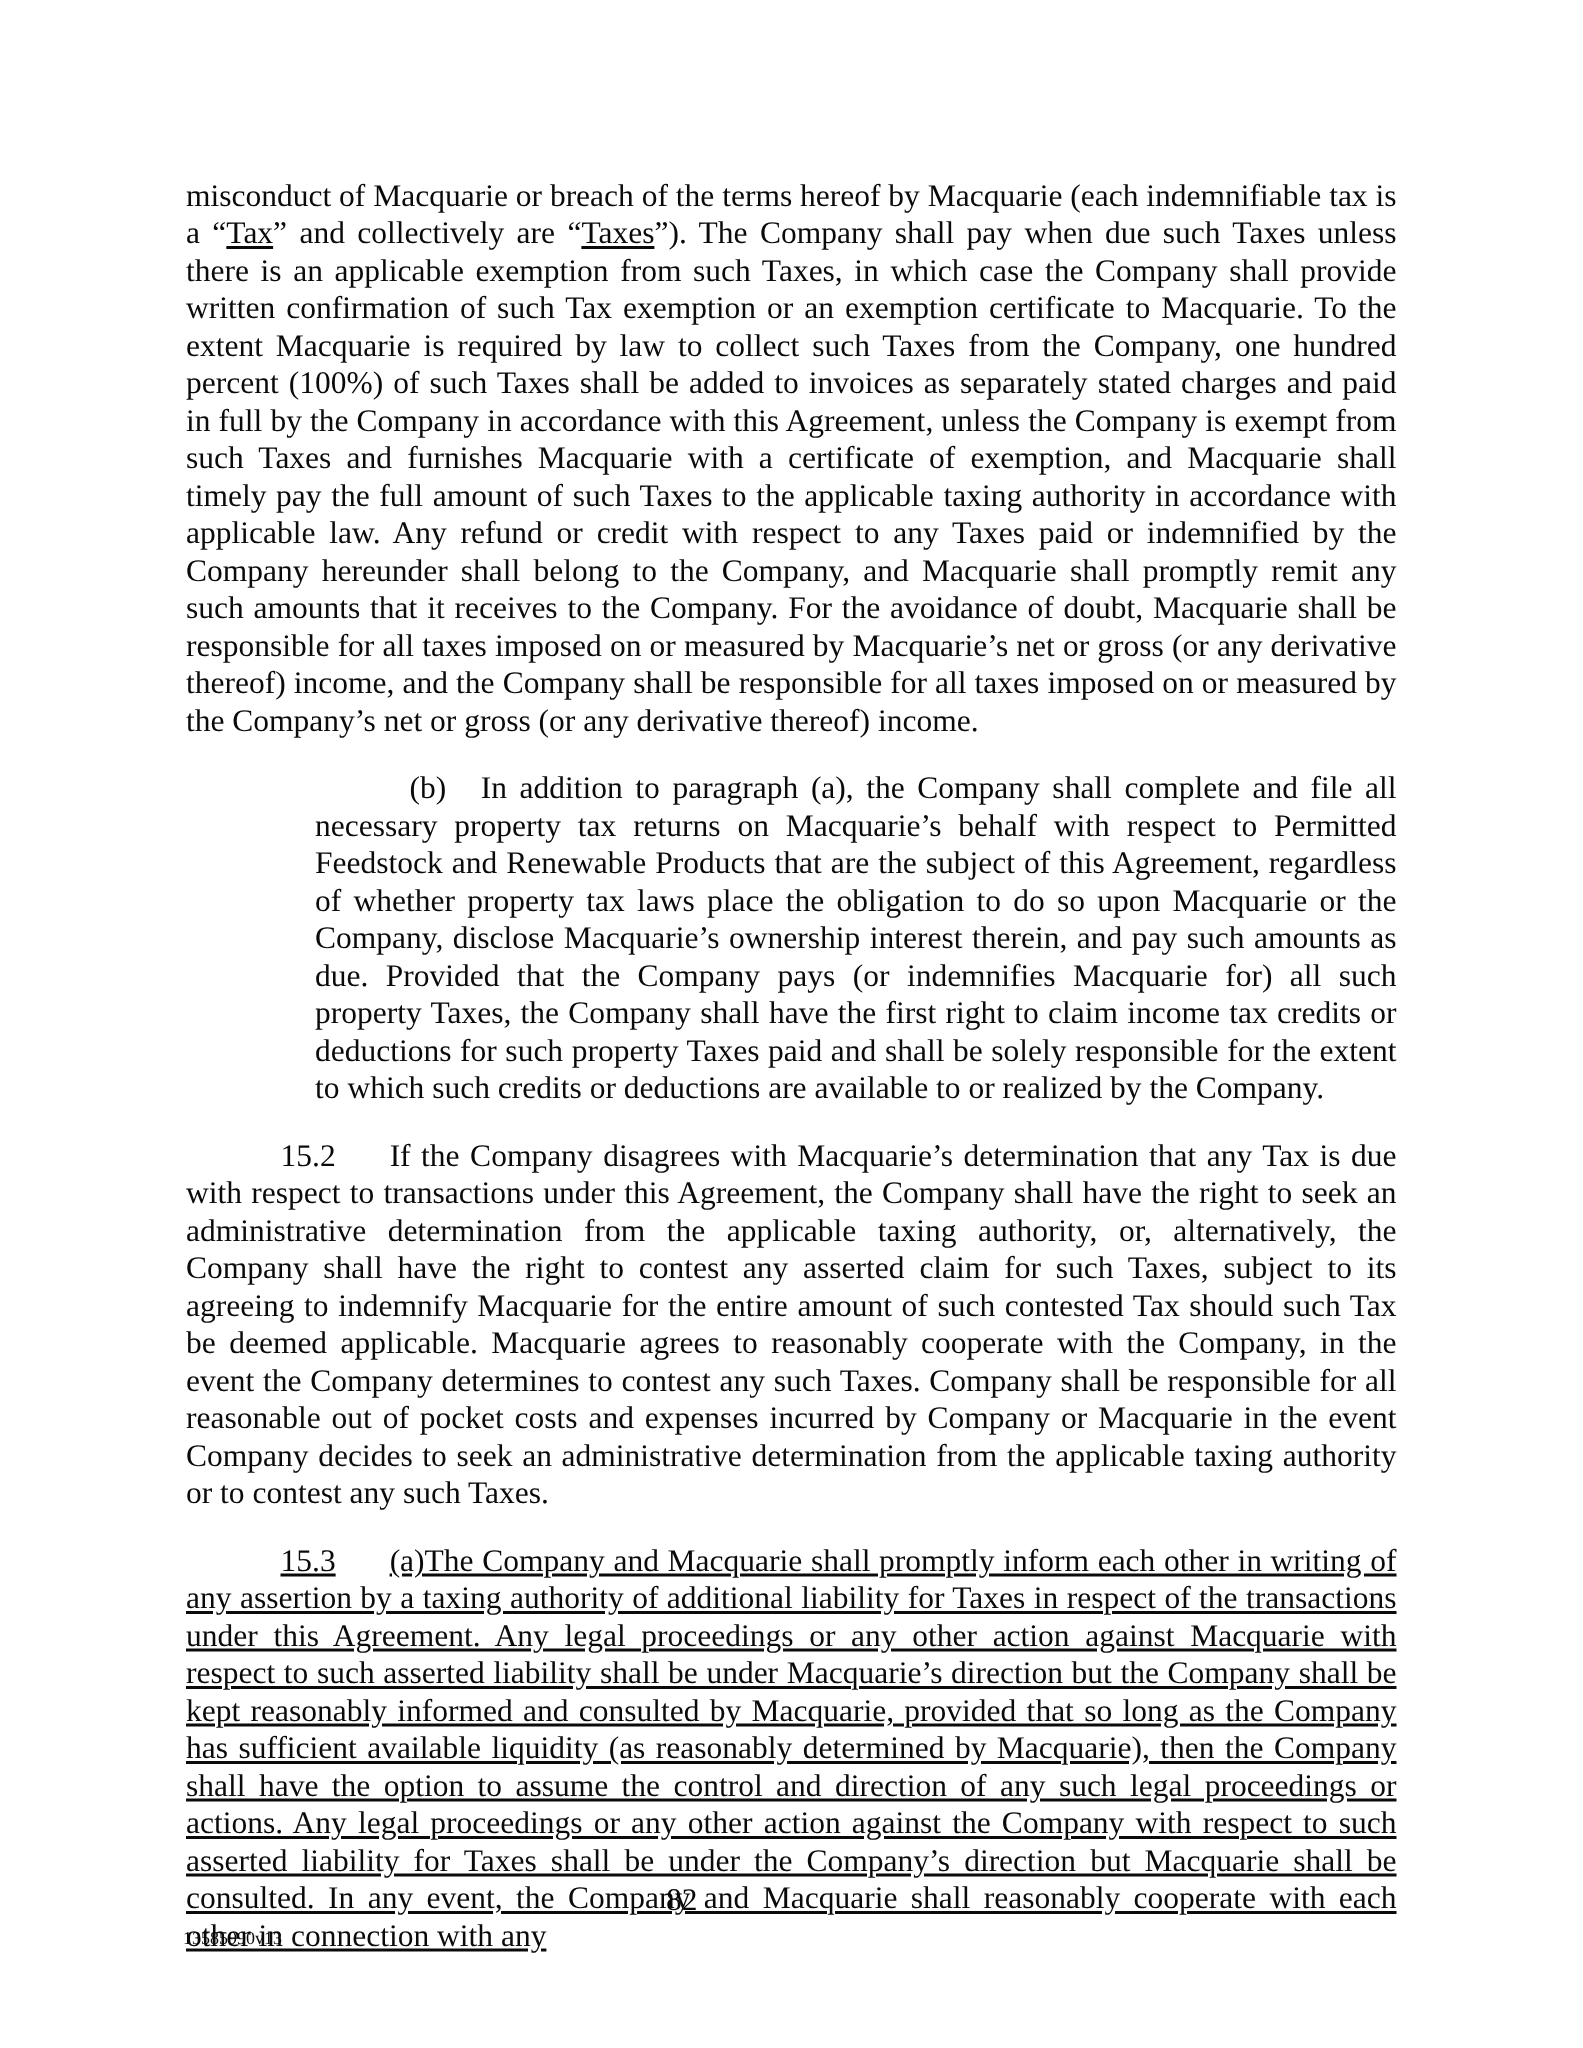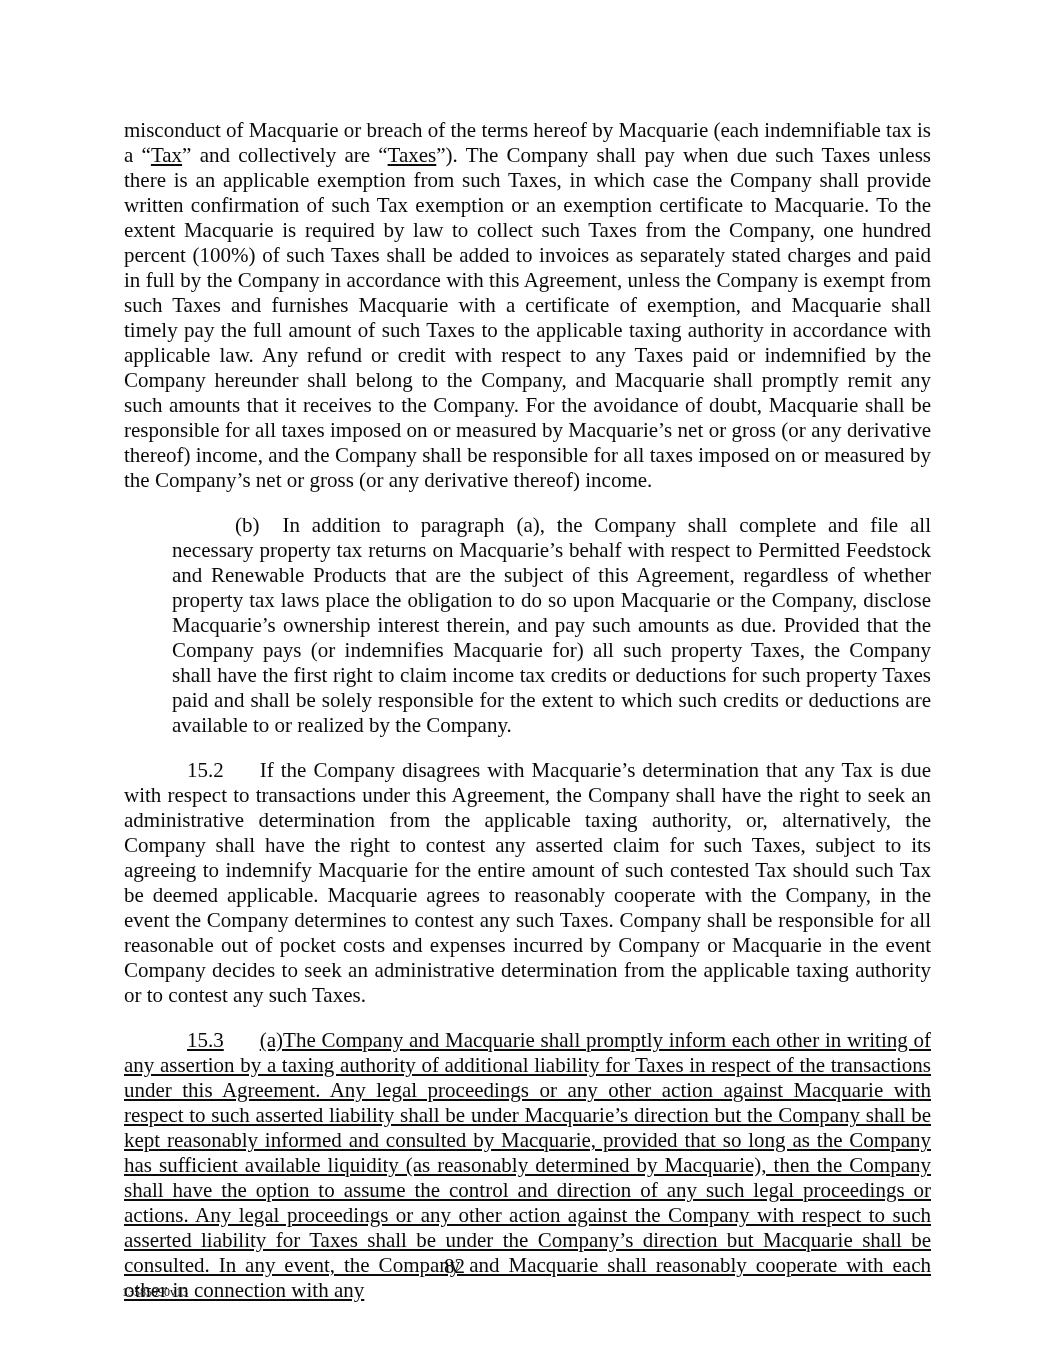--- a/index.html
+++ b/index.html
@@ -24,21 +24,21 @@
     width: 807px;
     font-size: 21px;
     line-height: 25px;
     text-align: justify;
   }
   p.para { margin-bottom: 20px; }
   p.para:last-child { margin-bottom: 16px; text-decoration: underline; }
 
   
   p.sub-para {
-    margin-left: 48px;
+    margin-left: 86px;
     text-indent: 63px;
   }
   .sub-label { margin-right: 23px; }
 
   
   p.section {
     text-indent: 63px;
   }
   .section-number { margin-right: 36px; }
 

